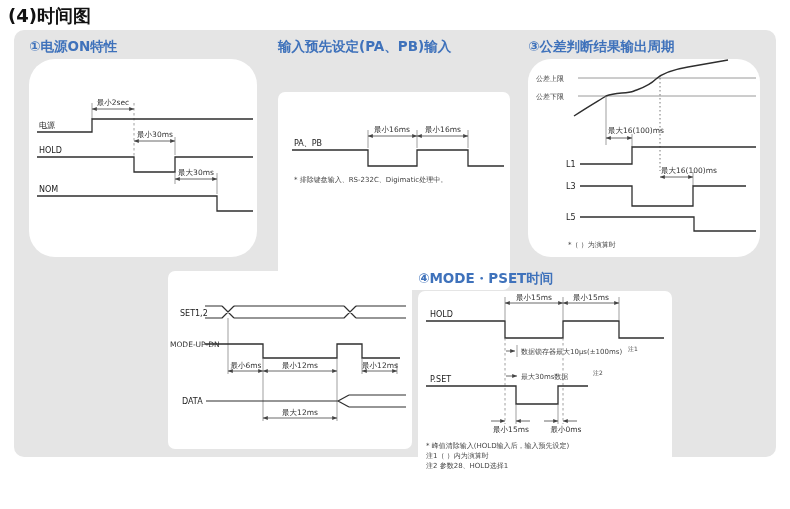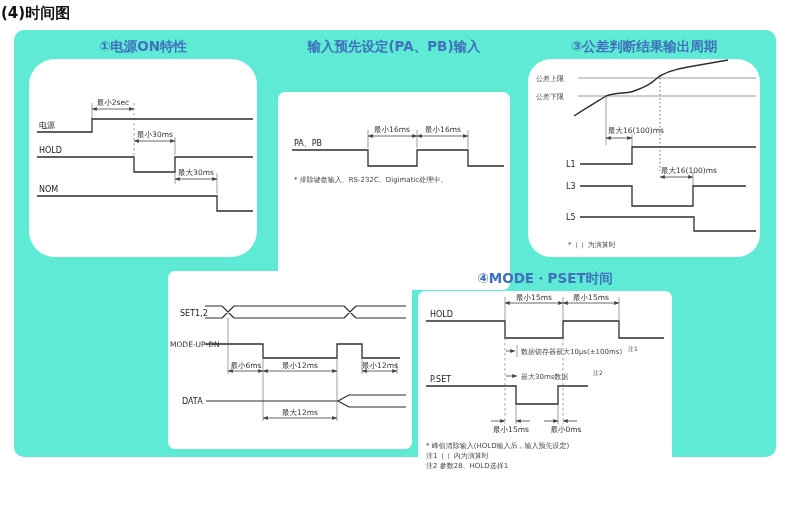--- a/index.html
+++ b/index.html
@@ -1,19 +1,19 @@
 <!DOCTYPE html>
 <html><head>
 <meta charset="utf-8">
 <style>
   html,body{margin:0;padding:0;background:#fff;}
   body{font-family:"DejaVu Sans","Liberation Sans",sans-serif;}
   .page{position:relative;width:790px;height:509px;background:#ffffff;overflow:hidden;}
-  .page-title{position:absolute;left:1px;top:4px;font-size:15px;font-weight:bold;color:#111;}
-  .container{position:absolute;left:14px;top:30px;width:762px;height:427px;background:#5eead4;border-radius:10px;text-align:center;}
+  .page-title{position:absolute;left:8px;top:4px;font-size:18px;font-weight:bold;color:#111;}
+  .container{position:absolute;left:14px;top:30px;width:762px;height:427px;background:#e5e5e5;border-radius:10px;}
   .panel{position:absolute;}
   .panel-title{font-size:13.5px;font-weight:bold;color:#3f72bb;line-height:20px;white-space:nowrap;}
   .card{background:#ffffff;border-radius:7px;margin-top:3px;}
   svg{display:block;}
   .sig{font-size:8px;fill:#222;}
   .dim{font-size:7.5px;fill:#333;}
   .note{font-size:7px;fill:#444;}
   .ref{font-size:6px;fill:#444;}
   .wave{stroke:#2e2e2e;stroke-width:1.3;fill:none;}
   .buswave{stroke:#2e2e2e;stroke-width:1.2;fill:none;}

